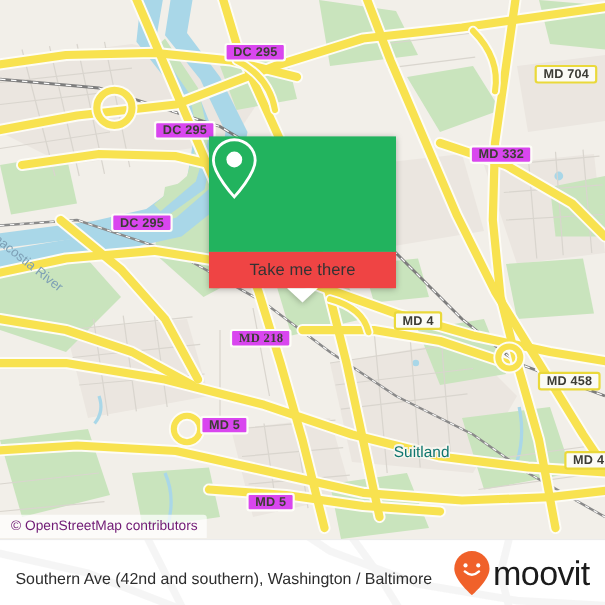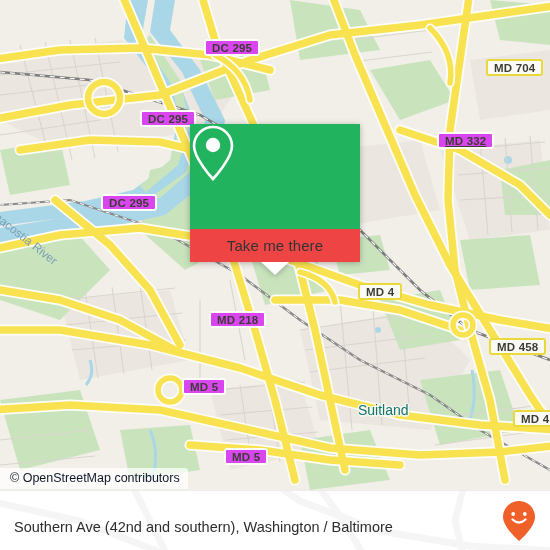--- a/index.html
+++ b/index.html
@@ -60,21 +60,21 @@
     border-left:14px solid transparent;
     border-right:14px solid transparent;
     border-top:13px solid #fff;
   }
 
   
   #attribution{
     position:absolute;left:0;top:468px;
     background:rgba(255,255,255,.72);
     padding:3px 8px 4px 10px;
-    font-size:12.5px;color:#0f172a;
+    font-size:12.5px;color:#701a75;
     border-top-right-radius:3px;
     white-space:nowrap;
   }
 
   
   #footer{
     position:absolute;left:0;top:490px;width:550px;height:60px;
     background:#fff;display:flex;align-items:center;
     border-top:1px solid #ececec;
     overflow:hidden;
@@ -229,23 +229,23 @@
         </g>
 
       </g>
     </svg>
 
     <div id="shields">
         <div class="shield yellowfill" style="left: 204px; top: 39px;">DC 295</div>
         <div class="shield yellowfill" style="left: 140px; top: 110px;">DC 295</div>
         <div class="shield yellowfill" style="left: 101px; top: 194px;">DC 295</div>
         <div class="shield whitefill" style="left: 486px; top: 14px; margin-top: 45px;">MD 704</div>
-        <div class="shield yellowfill" style="left: 437px; top: 132px; text-decoration: underline;">MD 332</div>
+        <div class="shield yellowfill" style="left: 427px; top: 132px;">MD 332</div>
         <div class="shield whitefill" style="left: 358px; top: 283px;">MD 4</div>
-        <div class="shield yellowfill" style="left: 209px; top: 311px;">MD 218</div>
+        <div class="shield yellowfill" style="left: 209px; top: 299px; font-family: Liberation Serif, serif;">MD 218</div>
         <div class="shield whitefill" style="left: 473px; top: 338px; margin-left: 16px;">MD 458</div>
         <div class="shield yellowfill" style="left: 182px; top: 378px;">MD 5</div>
         <div class="shield whitefill" style="left: 513px; top: 410px;">MD 4</div>
         <div class="shield yellowfill" style="left: 224px; top: 448px;">MD 5</div>
       </div>
 
     <div id="places">
         <div class="place-label" style="left: 358px; top: 402px;">Suitland</div>
       </div>
 
@@ -284,16 +284,17 @@
 
     <div id="footer-title">Southern Ave (42nd and southern), Washington / Baltimore</div>
 
     <div id="brand">
       <svg width="34" height="42" viewBox="0 0 34 42">
         <path d="M17 1 C8.2 1 1 8.2 1 17 C1 27.5 17 41 17 41 C17 41 33 27.5 33 17 C33 8.2 25.8 1 17 1 Z" fill="#f0612a"></path>
         <circle cx="11.2" cy="14" r="1.9" fill="#ffffff"></circle>
         <circle cx="22.8" cy="14" r="1.9" fill="#ffffff"></circle>
         <path d="M10.5 19.5 q6.5 6 13 0" stroke="#ffffff" stroke-width="2.2" fill="none" stroke-linecap="round"></path>
       </svg>
+      <span id="brand-name">moovit</span>
     </div>
   </div>
 
 </div>
 
 </body></html>

